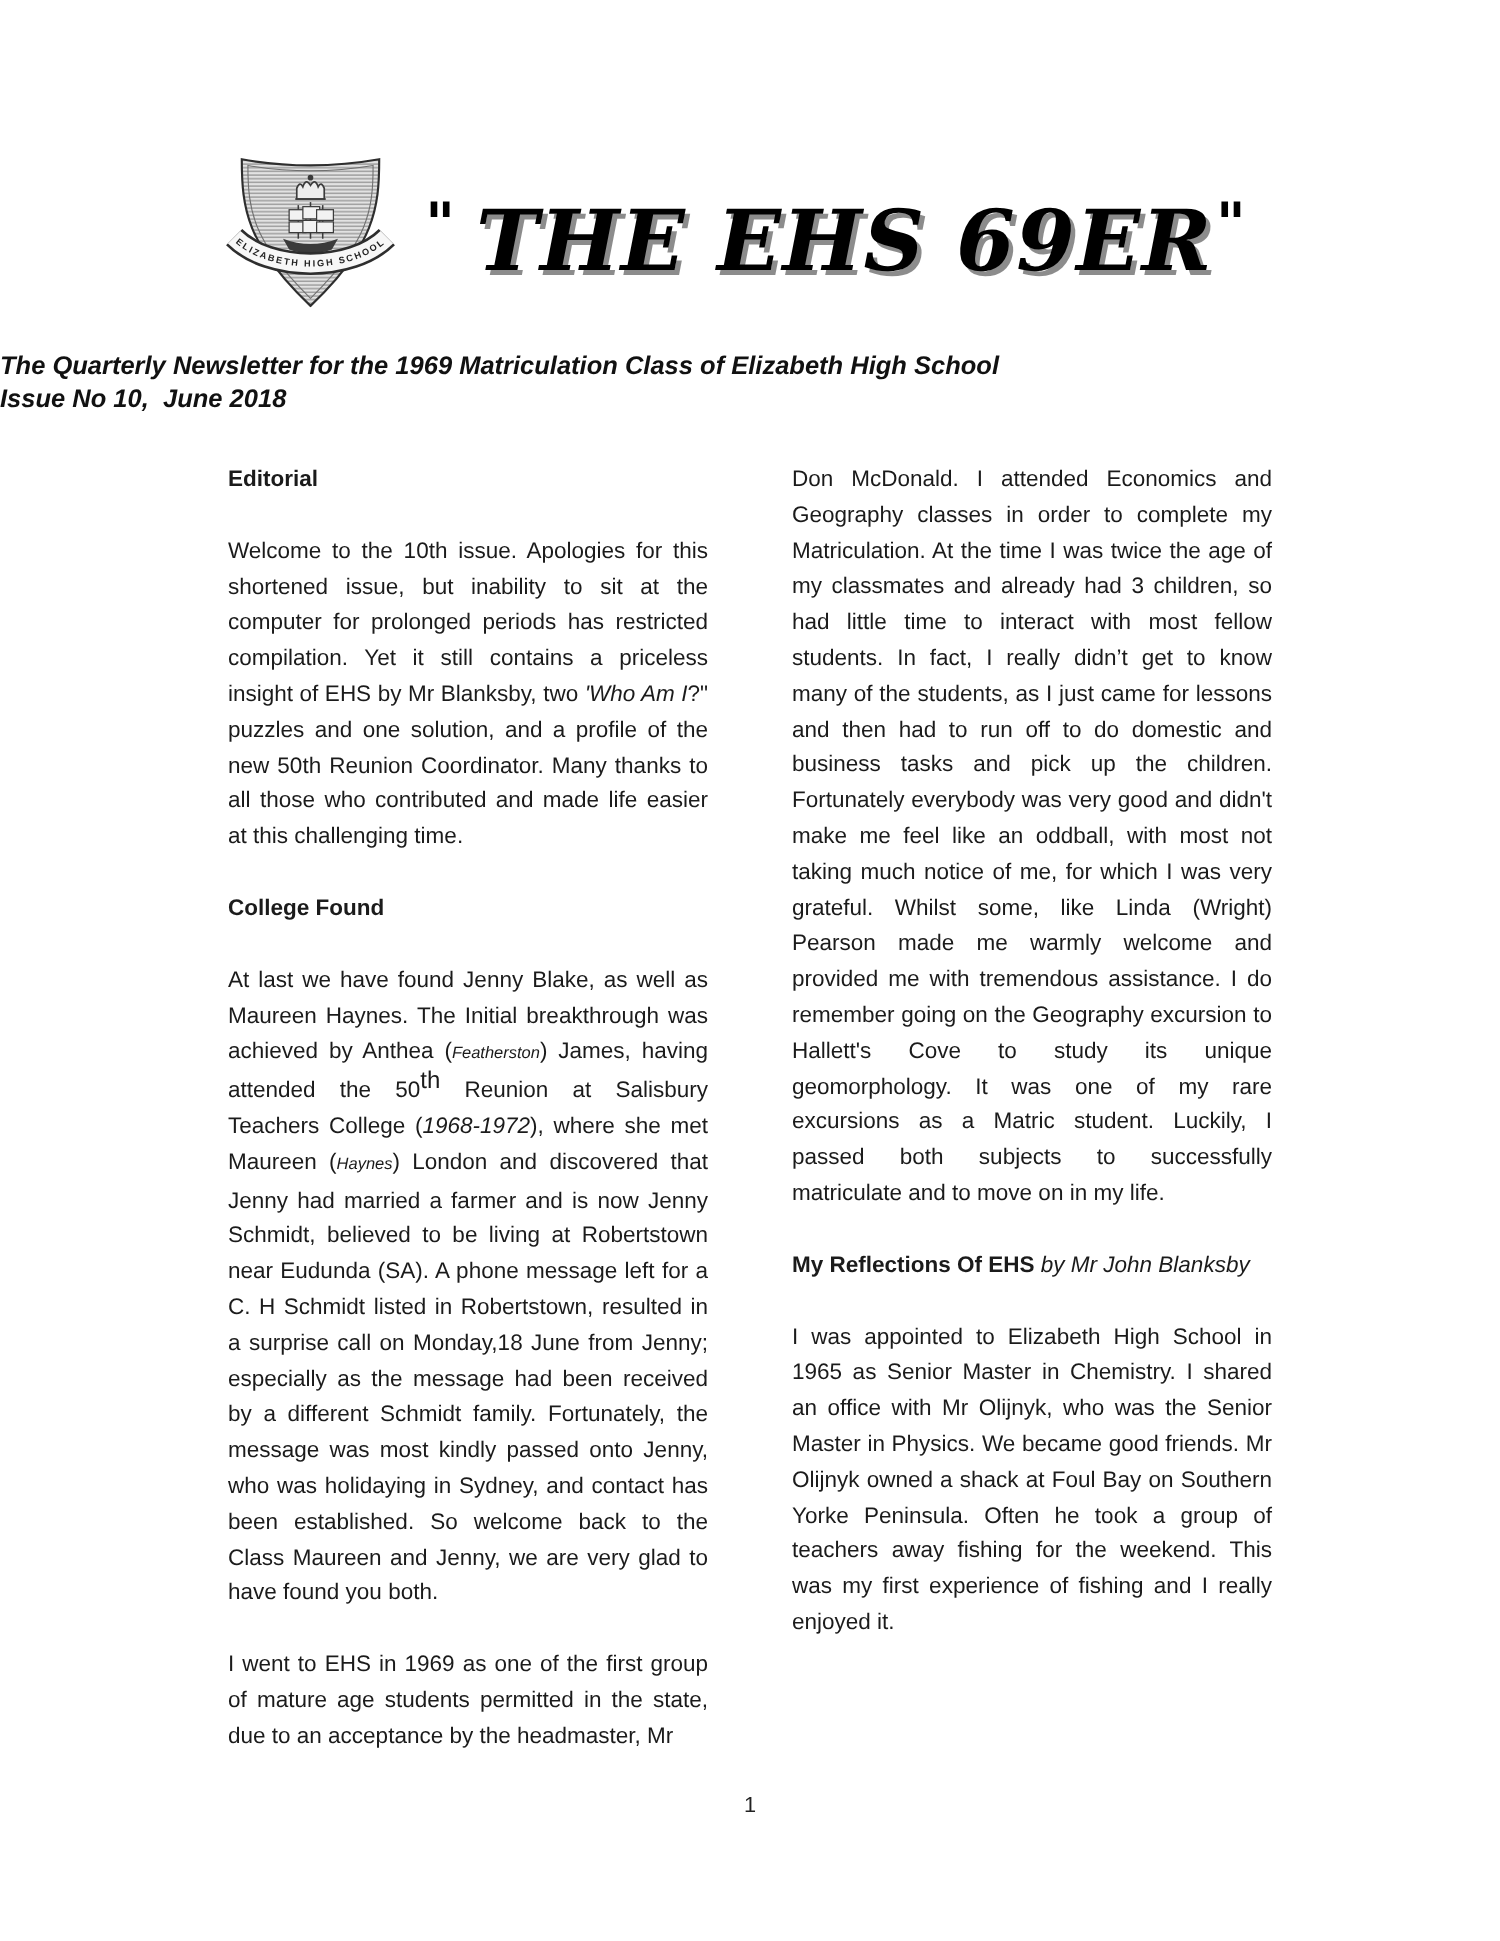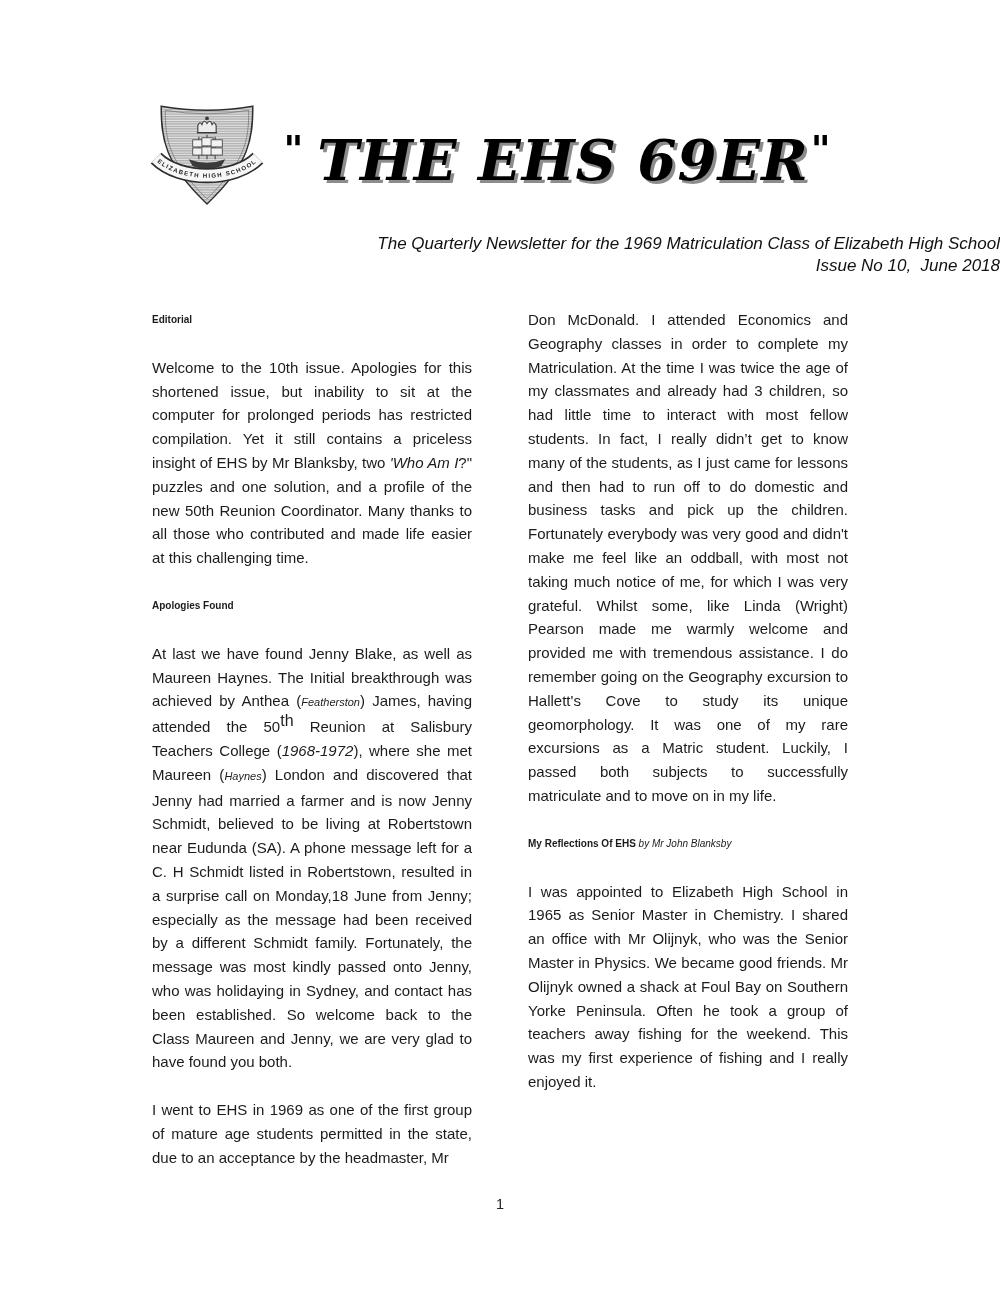--- a/index.html
+++ b/index.html
@@ -48,22 +48,22 @@
     vertical-align: 18px;
   }
   .title-quote.open { margin-right: 14px; }
   .title-quote.close { margin-left: 2px; }
 
   .subtitle {
     position: absolute;
     top: 233px;
     left: 0;
     width: 100%;
-    text-align: right;
-    font-weight: normal;
+    text-align: left;
+    font-weight: bold;
     font-style: italic;
     font-size: 17px;
     line-height: 22px;
     color: #111;
   }
 
   
   .columns {
     position: absolute;
     left: 152px;
@@ -74,21 +74,21 @@
   }
   .col {
     width: 320px;
     flex: 0 0 320px;
     text-align: justify;
     font-size: 15px;
     line-height: 23.8px;
   }
   .col p { margin: 0 0 24px 0; }
   .col h2 {
-    font-size: 10px;
+    font-size: 15px;
     font-weight: bold;
     line-height: 23.8px;
     margin: 0 0 24px 0;
     text-align: left;
     white-space: pre-wrap;
   }
   .s-b  { font-weight: bold; }
   .s-i  { font-style: italic; }
   h2 .s-i { font-weight: normal; font-style: italic; }
   .s-is { font-style: italic; font-size: 11px; }
@@ -164,21 +164,21 @@
     <div>Issue No 10,&nbsp; June 2018</div>
   </div>
 
   <main class="columns">
     <section class="col" id="col-left">
         <div>
           <h2><span class="s-b">Editorial</span></h2>
           <p><span>Welcome to the 10th issue. Apologies for this shortened issue, but inability to sit at the computer for prolonged periods has restricted compilation. Yet it still contains a priceless insight of EHS by Mr Blanksby, two </span><span class="s-i">'Who Am I</span><span>?" puzzles and one solution, and a profile of the new 50th Reunion Coordinator. Many thanks to all those who contributed and made life easier at this challenging time.</span></p>
         </div>
         <div>
-          <h2><span class="s-b">Apologies Found</span></h2>
+          <h2><span class="s-b">College Found</span></h2>
           <p><span>At last we have found Jenny Blake, as well as Maureen Haynes. The Initial breakthrough was achieved by Anthea (</span><span class="s-is">Featherston</span><span>) James, having attended the 50</span><span class="s-sup">th</span><span> Reunion at Salisbury Teachers College (</span><span class="s-i">1968-1972</span><span>), where she met Maureen (</span><span class="s-is">Haynes</span><span>) London and discovered that Jenny had married a farmer and is now Jenny Schmidt, believed to be living at Robertstown near Eudunda (SA). A phone message left for a C. H Schmidt listed in Robertstown, resulted in a surprise call on Monday,18 June from Jenny; especially as the message had been received by a different Schmidt family. Fortunately, the message was most kindly passed onto Jenny, who was holidaying in Sydney, and contact has been established. So welcome back to the Class Maureen and Jenny, we are very glad to have found you both.</span></p>
         </div>
         <div>
           <p><span>I went to EHS in 1969 as one of the first group of mature age students permitted in the state, due to an acceptance by the headmaster, Mr</span></p>
         </div>
       </section>
     <section class="col" id="col-right">
         <div>
           <p><span>Don McDonald. I attended Economics and Geography classes in order to complete my Matriculation. At the time I was twice the age of my classmates and already had 3 children, so had little time to interact with most fellow students. In fact, I really didn’t get to know many of the students, as I just came for lessons and then had to run off to do domestic and business tasks and pick up the children. Fortunately everybody was very good and didn't make me feel like an oddball, with most not taking much notice of me, for which I was very grateful. Whilst some, like Linda (Wright) Pearson made me warmly welcome and provided me with tremendous assistance. I do remember going on the Geography excursion to Hallett's Cove to study its unique geomorphology. It was one of my rare excursions as a Matric student. Luckily, I passed both subjects to successfully matriculate and to move on in my life.</span></p>
         </div>

